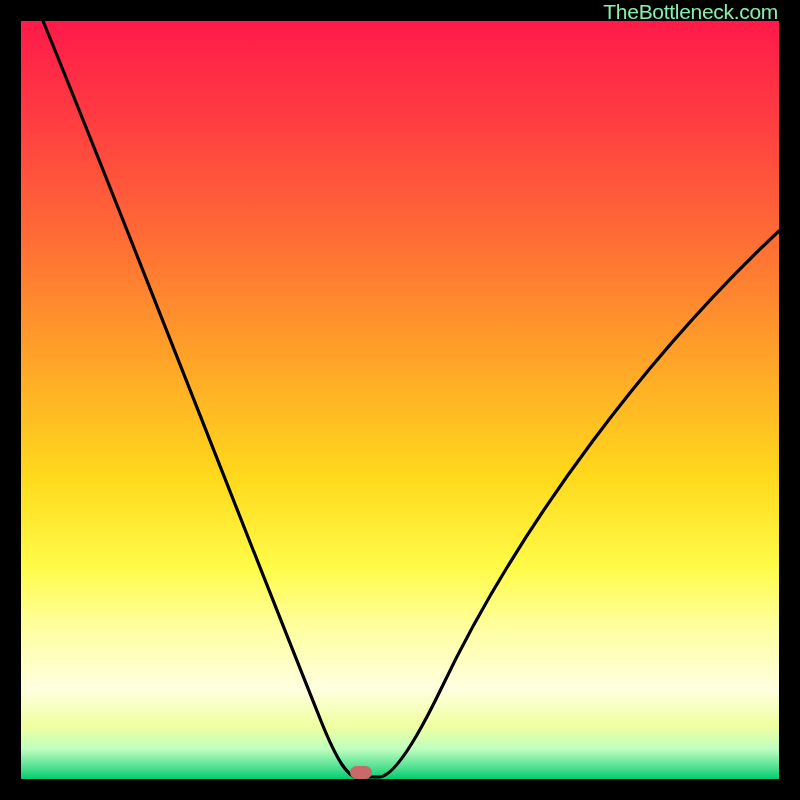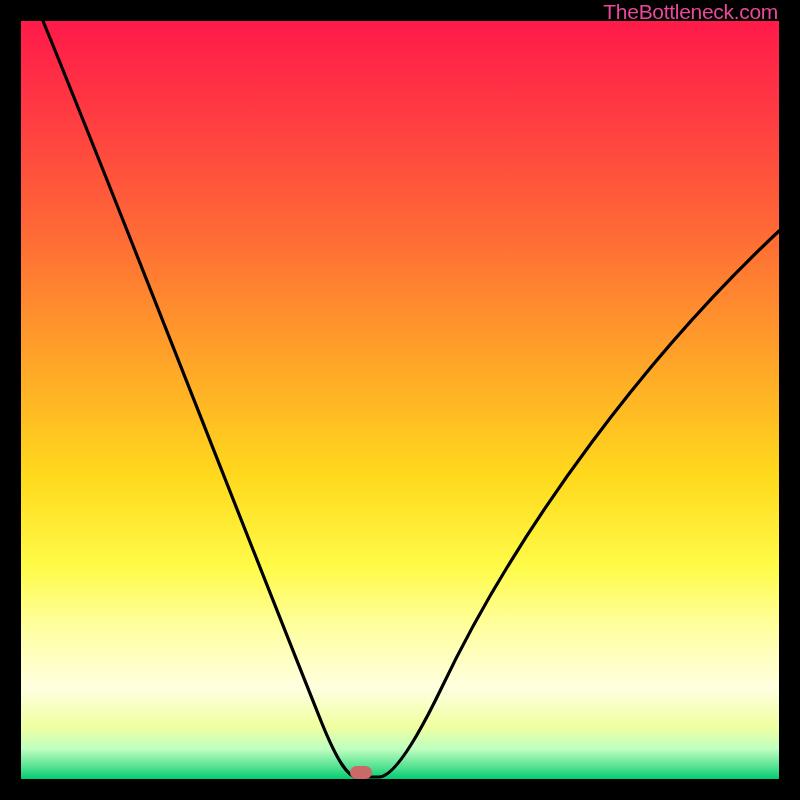--- a/index.html
+++ b/index.html
@@ -46,21 +46,21 @@
     height: 13px;
     background: #c96a68;
     border-radius: 7px;
     left: 329px;
     top: 745px;
   }
   .watermark {
     position: absolute;
     top: 0px;
     right: 22px;
-    color: #ec4899;
+    color: #86efac;
     font-size: 21px;
     font-weight: 500;
     letter-spacing: -0.3px;
   }
 </style>
 </head>
 <body>
 
 <div class="watermark">TheBottleneck.com</div>
 

